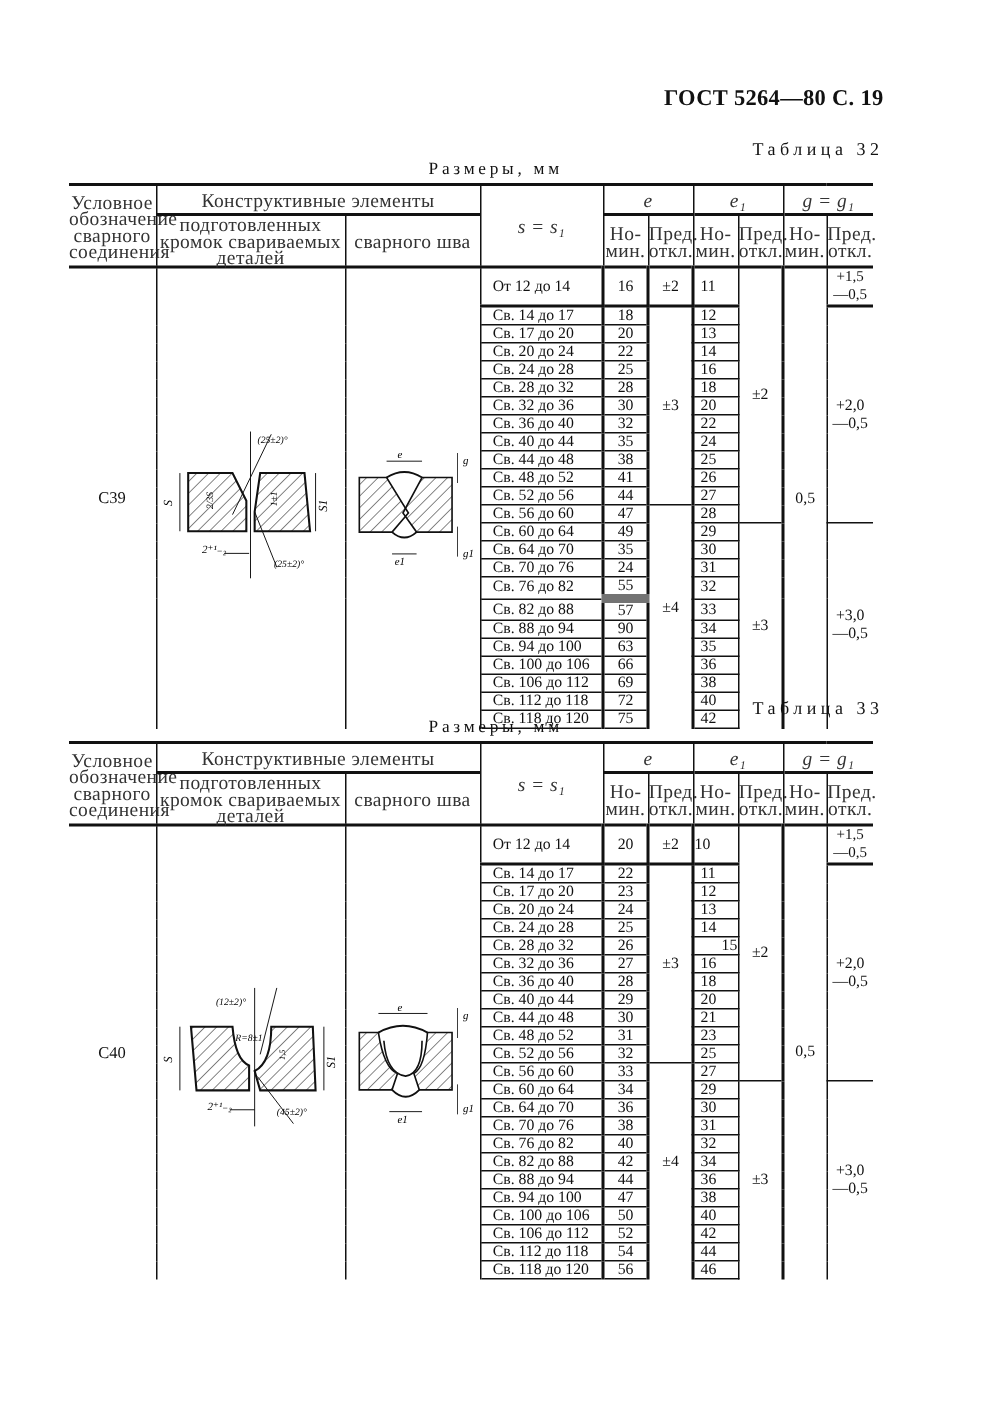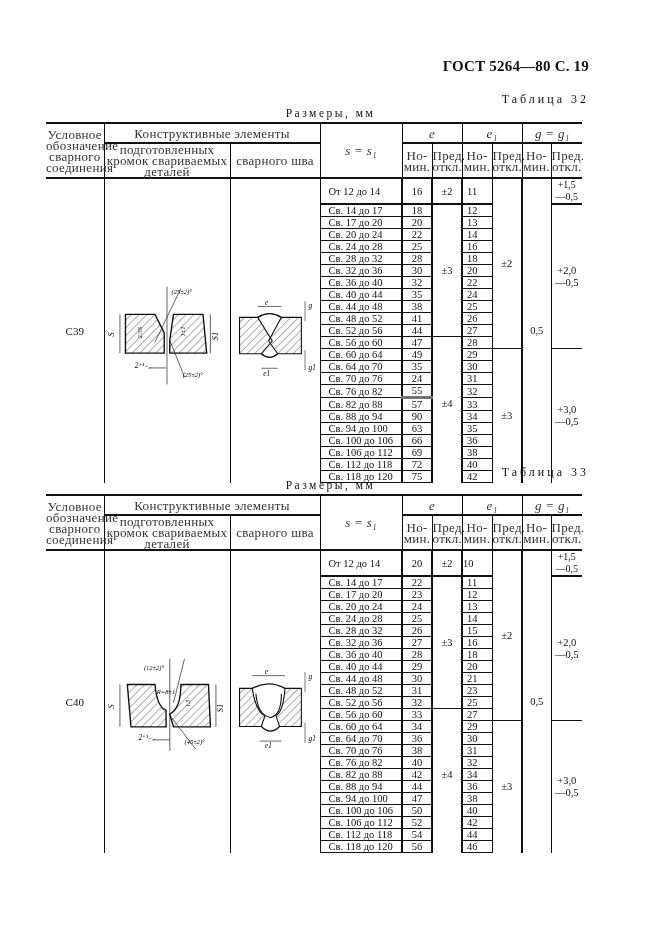--- a/index.html
+++ b/index.html
@@ -196,21 +196,21 @@
         <td class="brt" style="border-bottom:1px solid #111">35</td>
         <td class="br" style="border-bottom:1px solid #111;text-align:left;padding-left:4px">30</td>
       </tr>
       <tr style="height:11.7px;line-height:11px">
         <td class="s brt" style="border-bottom:1px solid #111">Св. 70 до 76</td>
         <td class="brt" style="border-bottom:1px solid #111">24</td>
         <td class="br" style="border-bottom:1px solid #111;text-align:left;padding-left:4px">31</td>
       </tr>
       <tr style="height:11.7px;line-height:11px">
         <td class="s brt" style="border-bottom:1px solid #111">Св. 76 до 82</td>
-        <td class="brt" style="border-bottom:3px solid #737373">55</td>
+        <td class="brt" style="border-bottom:6px solid #737373">55</td>
         <td class="br" style="border-bottom:1px solid #111;text-align:left;padding-left:4px">32</td>
       </tr>
       <tr style="height:11.7px;line-height:11px">
         <td class="s brt" style="border-bottom:1px solid #111">Св. 82 до 88</td>
         <td class="brt" style="border-bottom:1px solid #111">57</td>
         <td class="br" style="border-bottom:1px solid #111;text-align:left;padding-left:4px">33</td>
       </tr>
       <tr style="height:11.7px;line-height:11px">
         <td class="s brt" style="border-bottom:1px solid #111">Св. 88 до 94</td>
         <td class="brt" style="border-bottom:1px solid #111">90</td>
@@ -356,21 +356,21 @@
         <td class="br" style="border-bottom:1px solid #111;text-align:left;padding-left:4px">13</td>
       </tr>
       <tr style="height:11.7px;line-height:11px">
         <td class="s brt" style="border-bottom:1px solid #111">Св. 24 до 28</td>
         <td class="brt" style="border-bottom:1px solid #111">25</td>
         <td class="br" style="border-bottom:1px solid #111;text-align:left;padding-left:4px">14</td>
       </tr>
       <tr style="height:11.7px;line-height:11px">
         <td class="s brt" style="border-bottom:1px solid #111">Св. 28 до 32</td>
         <td class="brt" style="border-bottom:1px solid #111">26</td>
-        <td class="br" style="border-bottom:1px solid #111;text-align:left;padding-left:4px">15</td>
+        <td class="br" style="border-bottom:1px solid #111;text-align:right;padding-left:4px">15</td>
       </tr>
       <tr style="height:11.7px;line-height:11px">
         <td class="s brt" style="border-bottom:1px solid #111">Св. 32 до 36</td>
         <td class="brt" style="border-bottom:1px solid #111">27</td>
         <td class="br" style="border-bottom:1px solid #111;text-align:left;padding-left:4px">16</td>
       </tr>
       <tr style="height:11.7px;line-height:11px">
         <td class="s brt" style="border-bottom:1px solid #111">Св. 36 до 40</td>
         <td class="brt" style="border-bottom:1px solid #111">28</td>
         <td class="br" style="border-bottom:1px solid #111;text-align:left;padding-left:4px">18</td>

